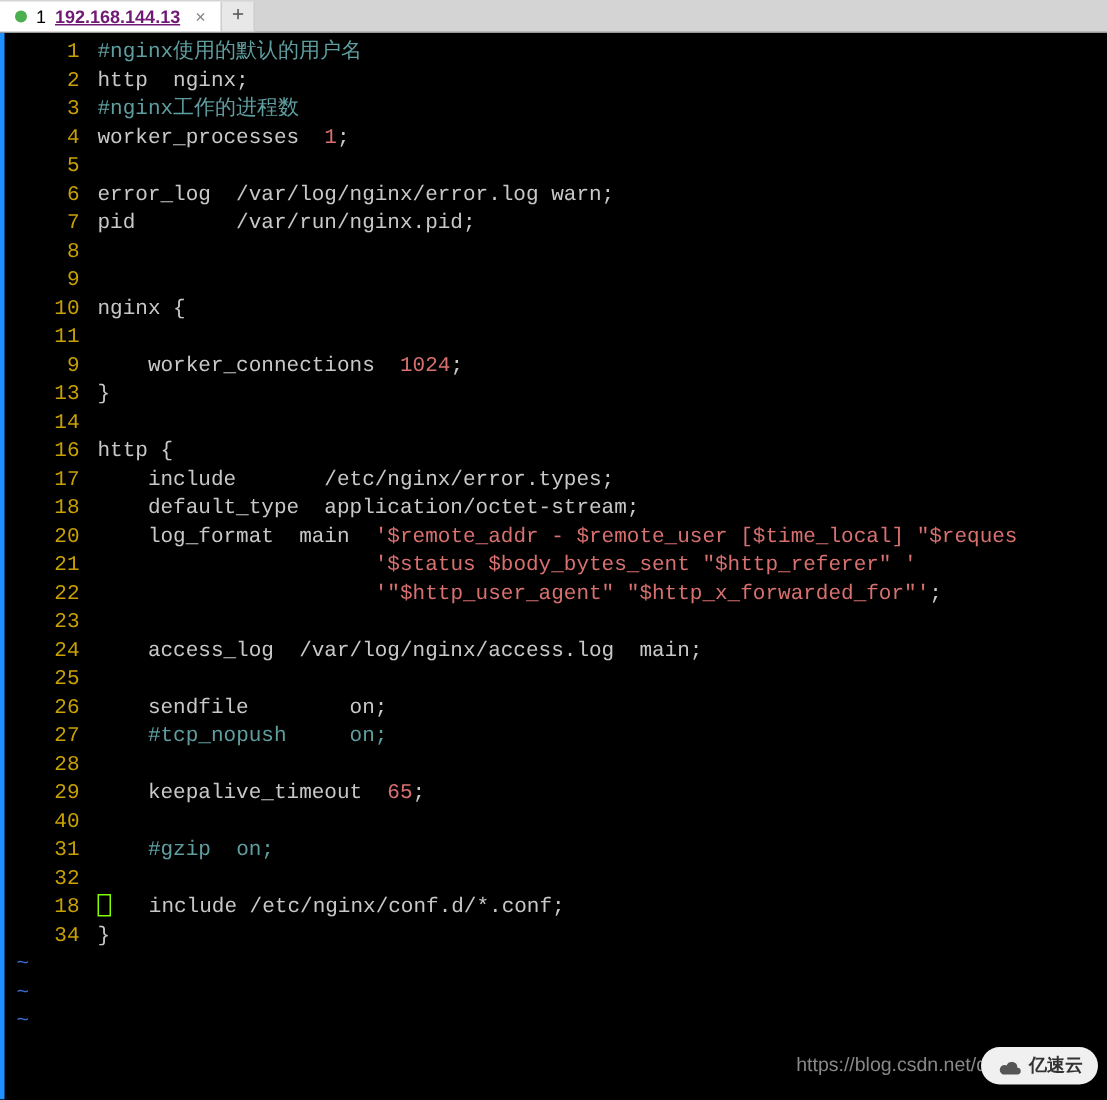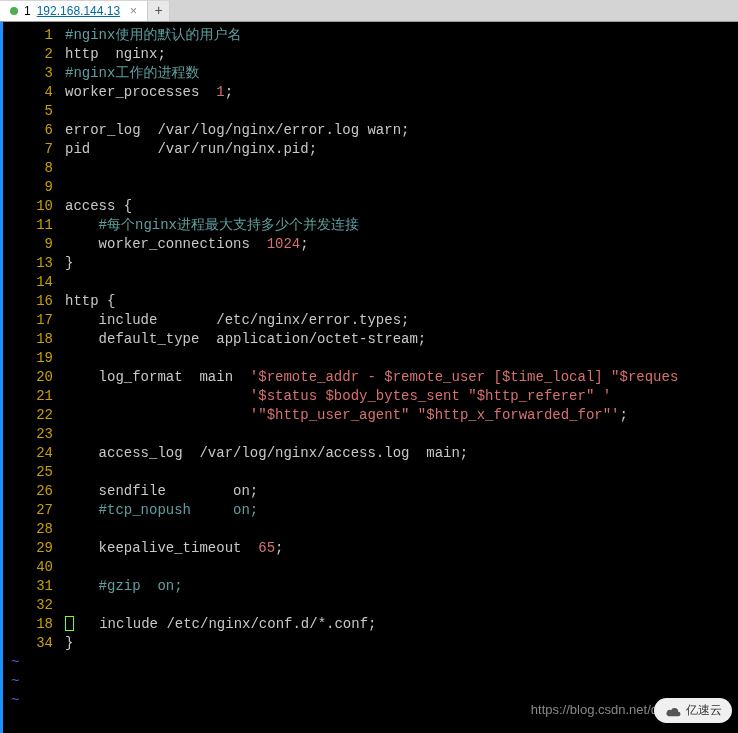--- a/index.html
+++ b/index.html
@@ -30,23 +30,23 @@
       font-size: 12px;
       font-family: Arial, sans-serif;
     }
     .tab-dot {
       width: 8px;
       height: 8px;
       border-radius: 50%;
       background: #4caf50;
     }
     .tab-title {
-      color: #0369a1;
+      color: #701a75;
       text-decoration: underline;
-      font-weight: normal;
+      font-weight: bold;
     }
     .tab-close {
       color: #888;
       margin-left: 4px;
     }
     .tab-add {
       background: #e8e8e8;
       height: 20px;
       width: 22px;
       display: flex;
@@ -121,20 +121,21 @@
       right: 6px;
       background: #f0f0f0;
       border-radius: 14px;
       padding: 4px 10px;
       font-family: Arial, sans-serif;
       font-size: 12px;
       color: #333;
       display: flex;
       align-items: center;
       gap: 4px;
+      font-weight: bold;
     }
     .cloud-icon {
       display: inline-flex;
     }
   </style>
 </head>
 <body>
 
 <div class="tab-bar">
   <div class="tab">
@@ -182,25 +183,24 @@
       <div class="line">
         <div class="gutter">8</div>
         <div class="code"></div>
       </div>
       <div class="line">
         <div class="gutter">9</div>
         <div class="code"></div>
       </div>
       <div class="line">
         <div class="gutter">10</div>
-        <div class="code">access {</div>
+        <div class="code">nginx {</div>
       </div>
       <div class="line">
         <div class="gutter">11</div>
-        <div class="code">    <span class="c-comment">#每个nginx进程最大支持多少个并发连接</span></div>
       </div>
       <div class="line">
         <div class="gutter">9</div>
         <div class="code">    worker_connections  <span class="c-number">1024</span>;</div>
       </div>
       <div class="line">
         <div class="gutter">13</div>
         <div class="code">}</div>
       </div>
       <div class="line">
@@ -211,24 +211,20 @@
         <div class="gutter">16</div>
         <div class="code">http {</div>
       </div>
       <div class="line">
         <div class="gutter">17</div>
         <div class="code">    include       /etc/nginx/error.types;</div>
       </div>
       <div class="line">
         <div class="gutter">18</div>
         <div class="code">    default_type  application/octet-stream;</div>
-      </div>
-      <div class="line">
-        <div class="gutter">19</div>
-        <div class="code"></div>
       </div>
       <div class="line">
         <div class="gutter">20</div>
         <div class="code">    log_format  main  <span class="c-string">'$remote_addr - $remote_user [$time_local] "$reques</span></div>
       </div>
       <div class="line">
         <div class="gutter">21</div>
         <div class="code">                      <span class="c-string">'$status $body_bytes_sent "$http_referer" '</span></div>
       </div>
       <div class="line">

